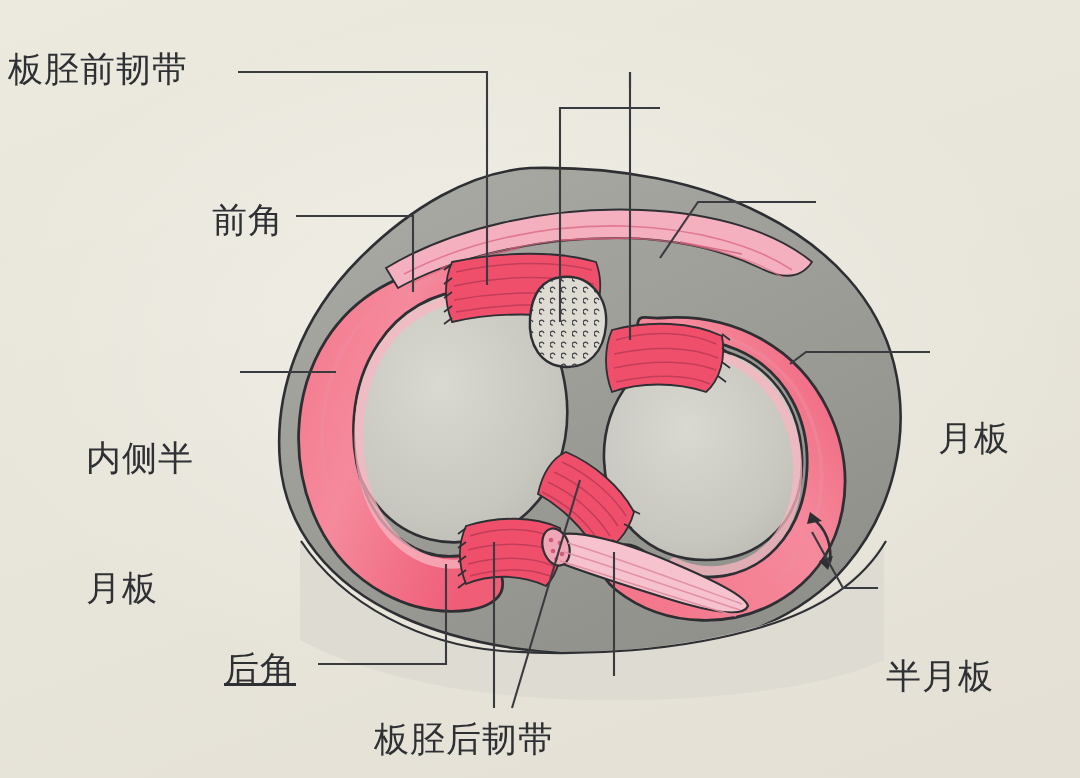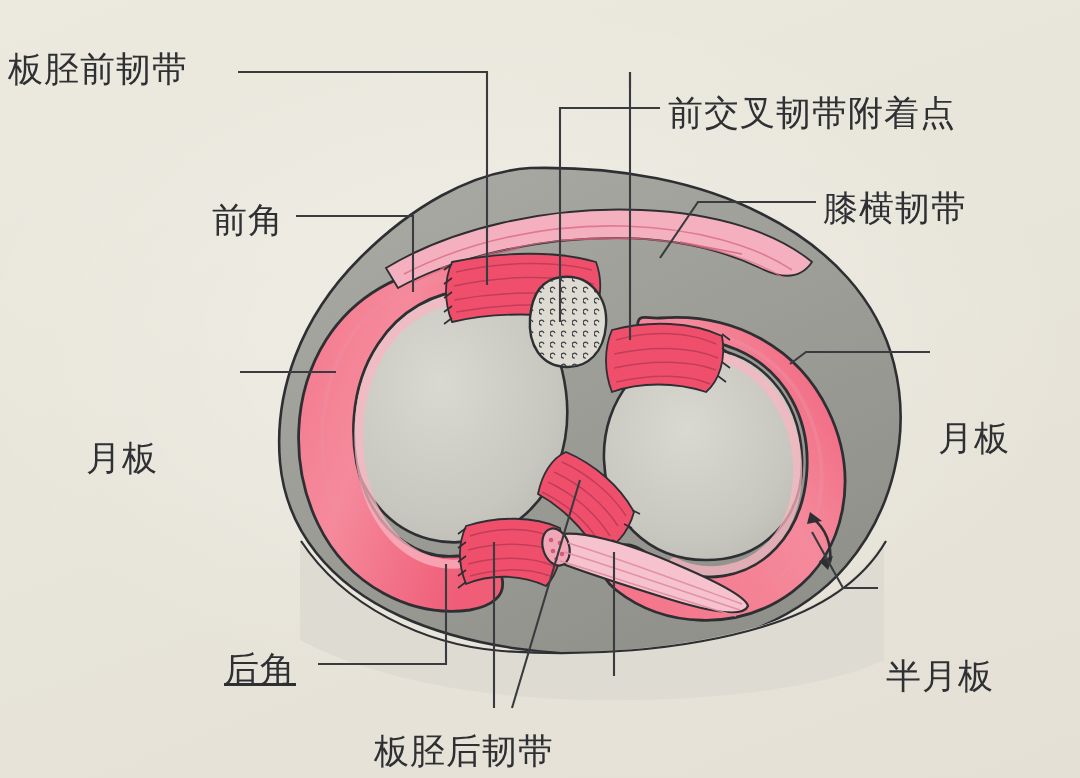--- a/index.html
+++ b/index.html
@@ -282,36 +282,35 @@
       <path d="M494 708 L 494 542"></path>
 
       <path d="M512 708 L 580 480"></path>
 
       <path d="M614 676 L 614 552"></path>
     </g>
   </svg>
 
   <div class="label" style="left:8px; top:48px;">板胫前韧带</div>
 
-  <div class="label" style="left:668px; top:92px;">前交叉韧带附着点</div>
-
-  <div class="label" style="left:823px; top:187px;">膝横韧带</div>
+
 
   <div class="label" style="left:212px; top:199px;">前角</div>
 
   <div class="label label-2line" style="left:86px; top:350px;">
+    <div>内侧半</div>
     <div>月板</div>
   </div>
 
   <div class="label label-2line" style="left:938px; top:330px;">
     <div>月板</div>
   </div>
 
   <div class="label label-2line" style="left:886px; top:568px;">
     <div>半月板</div>
     
   </div>
 
   <div class="label" style="left:224px; top:648px;text-decoration:underline;">后角</div>
 
 
-  <div class="label" style="left:374px; top:718px;margin-top:12px;">板胫后韧带</div>
+  <div class="label" style="left:374px; top:718px;">板胫后韧带</div>
 </div>
 
 </body></html>

